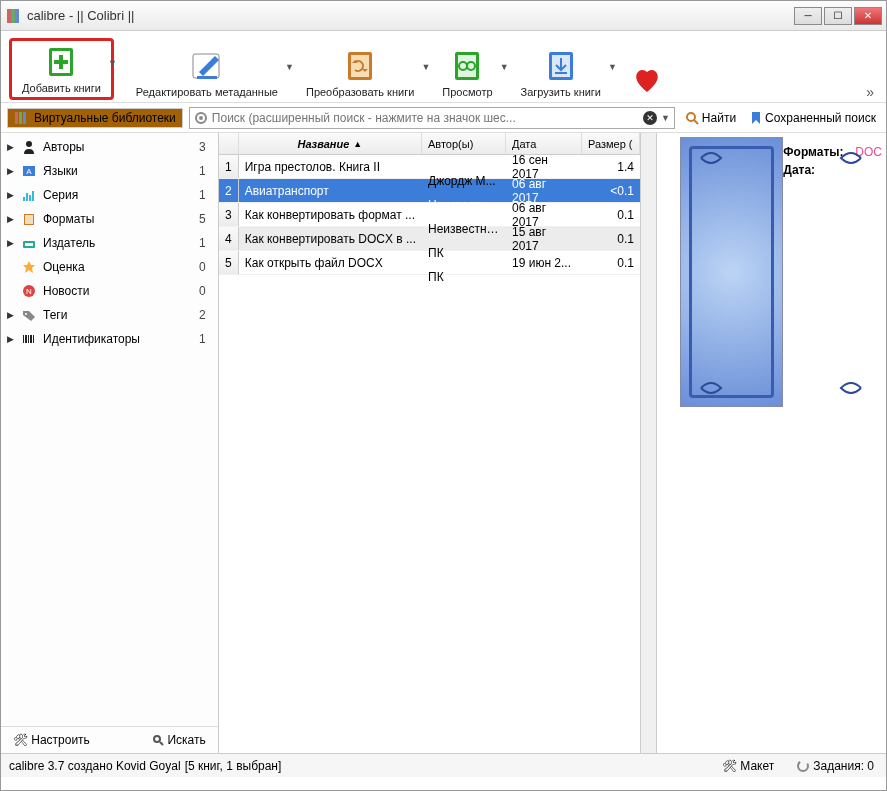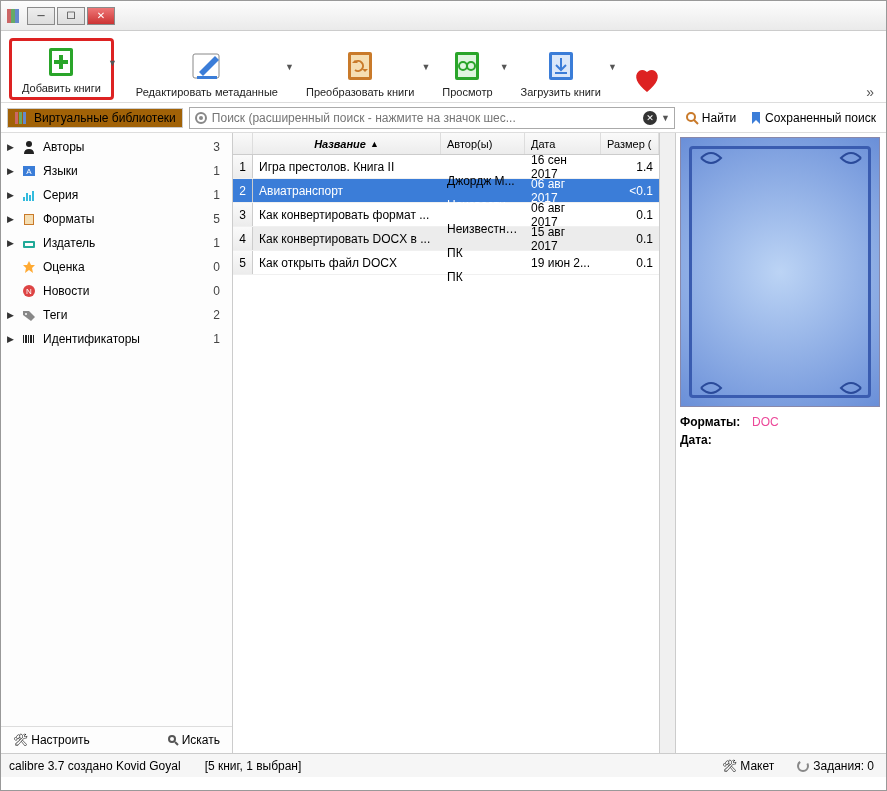--- a/index.html
+++ b/index.html
@@ -44,43 +44,44 @@
 .tr .c { padding: 0 6px; font-size: 12px; }
 .tr .c.num { width: 20px; background: linear-gradient(#fafafa,#ececec); border-right: 1px solid #ccc; text-align: right; height: 100%; display: flex; align-items: center; justify-content: flex-end; }
 .tr .c.ti { flex: 1; white-space: nowrap; overflow: hidden; text-overflow: ellipsis; }
 .tr .c.au { width: 84px; white-space: nowrap; overflow: hidden; text-overflow: ellipsis; margin-top: 28px; }
 .tr .c.da { width: 76px; }
 .tr .c.sz { width: 58px; text-align: right; }
 .tr.sel { background: #3b7dd8; color: #fff; }
 .tr.sel .c.num { background: #3b7dd8; color: #fff; }
 .tr.alt { background: #ececec; }
 .kscroll { width: 16px; background: #f0f0f0; border-left: 1px solid #ccc; }
-.rightp { width: 210px; padding: 4px; display: flex; flex-direction: column; }
+.rightp { width: 210px; padding: 4px; display: flex; flex-direction: row; margin-left: 19px; }
 .cover { width: 200px; height: 270px; background: radial-gradient(circle at 50% 50%, #bcd4f5, #6a8fd8); border: 1px solid #88a; position: relative; }
 .cover-frame { position: absolute; inset: 8px; border: 3px solid #3a5cb0; border-radius: 4px; }
 .meta { margin-top: 8px; font-size: 12px; }
 .meta-row { display: flex; gap: 6px; margin-bottom: 4px; }
 .meta-row .k { font-weight: bold; width: 66px; }
 .meta-row .v { color: #ec4899; }
-.statusbar { height: 24px; border-top: 1px solid #ccc; background: #f6f6f6; display: flex; align-items: center; padding: 0 8px; font-size: 12px; gap: 24px; }
+.statusbar { height: 24px; border-top: 1px solid #ccc; background: #f6f6f6; display: flex; align-items: center; padding: 0 8px; font-size: 12px; gap: 4px; }
 .statusbar .right { margin-left: auto; display: flex; gap: 14px; align-items: center; }
 svg { display: block; }
 .link { color: #1060c0; text-decoration: none; }
 </style>
 </head>
 <body>
 
 <div class="titlebar">
   <span class="app-icon">
     <svg width="16" height="16">
         <rect x="2" y="1" width="4" height="14" fill="#c66"></rect>
         <rect x="6" y="1" width="4" height="14" fill="#6a6"></rect>
         <rect x="10" y="1" width="4" height="14" fill="#68c"></rect>
       </svg>
   </span>
+  <span class="title">calibre - || Colibri ||</span>
   <div class="winbtns">
     <div class="winbtn">─</div>
     <div class="winbtn">☐</div>
     <div class="winbtn close">✕</div>
   </div>
 </div>
 
 <div class="toolbar">
   <div class="highlight">
     <div class="tbtn">

